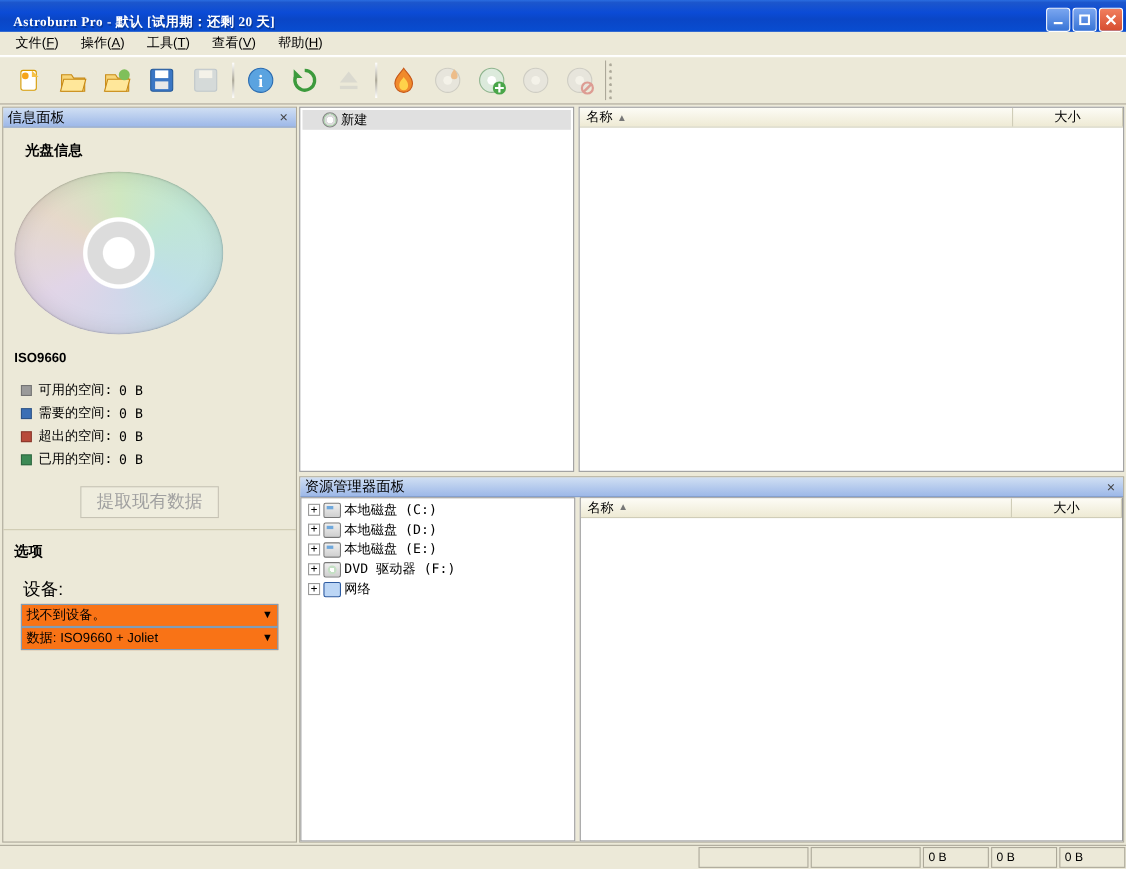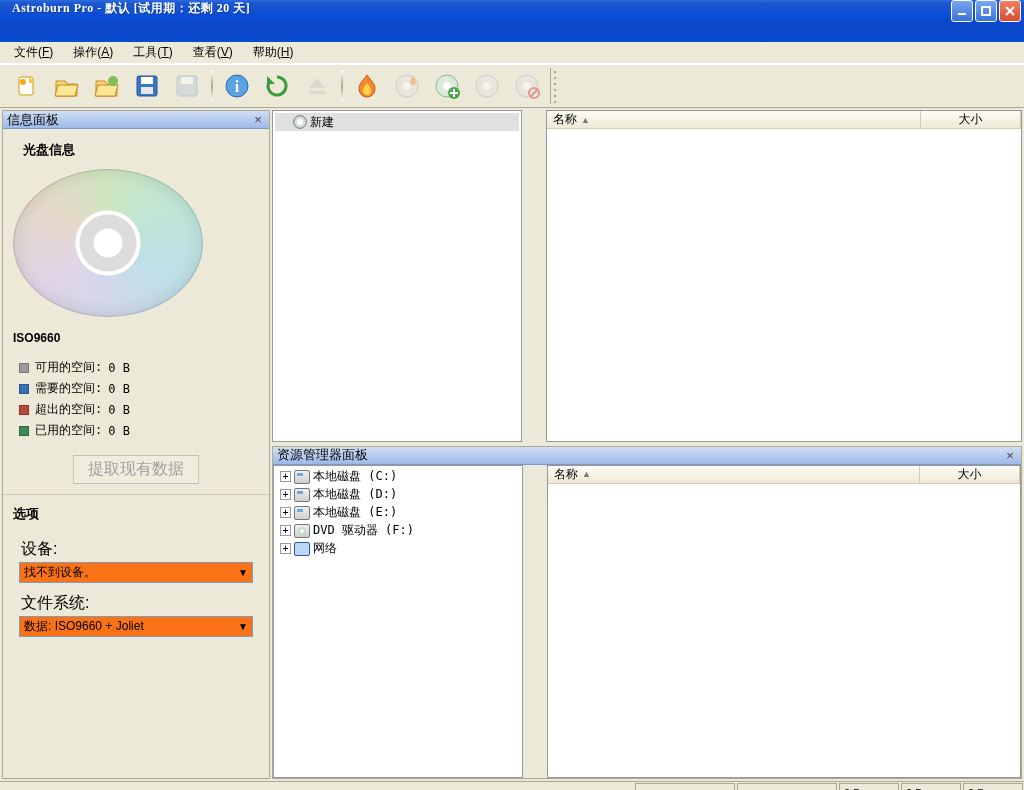--- a/index.html
+++ b/index.html
@@ -1,23 +1,23 @@
 <!DOCTYPE html>
 <html><head>
 <meta charset="utf-8">
 <style>
   * { box-sizing: border-box; }
   html, body { margin:0; padding:0; height:100%; }
   body { font: 12px "Microsoft YaHei", SimSun, Tahoma, sans-serif; background:#ece9d8; color:#000; }
 
   
   .titlebar {
-    height:42px;
+    height:29px;
     background: linear-gradient(#2a6de0 0%, #1c56cc 8%, #0b4bd6 40%, #0a46c6 60%, #084dd1 100%);
-    display:flex; align-items:flex-start; padding:0 3px 0 6px; color:#fff;
+    display:flex; align-items:flex-end; padding:12px 3px 0 6px; color:#fff;
   }
   .titlebar .app-icon { margin-right:6px; display:flex; }
   .titlebar .title-text { flex:1; font: bold 12px Tahoma; letter-spacing:0.5px; text-shadow:1px 1px 0 rgba(0,0,0,.25); }
   .wc-buttons { display:flex; gap:2px; }
   .wc-btn {
     width:22px; height:22px; border:1px solid #fff; border-radius:3px;
     display:flex; align-items:center; justify-content:center; color:#fff;
     background:linear-gradient(#7aa6f0,#3874d6);
   }
   .wc-btn.close { background:linear-gradient(#f17f5e,#d64d30); }
@@ -95,21 +95,21 @@
     display:flex; align-items:center; padding:0 4px; font-size:12px;
   }
   .combo .arrow { margin-left:auto; color:#000; font-size:10px; }
 
   
   .top-split, .bot-split { display:flex; flex:1; gap:4px; min-height:0; }
   .tree-pane, .list-pane {
     border:1px solid #999; background:#fff; min-height:0; overflow:auto;
   }
   .tree-pane { width:250px; }
-  .list-pane { flex:1; position:relative;margin-left:20px; }
+  .list-pane { flex:1; position:relative; }
   .list-header {
     height:18px; border-bottom:1px solid #d0cdb8;
     background:linear-gradient(#fdfcf6,#eeead4);
     display:flex; font-size:12px; position:sticky; top:0;
   }
   .lh-col { display:flex; align-items:center; padding:0 6px; border-right:1px solid #d0cdb8; }
   .lh-col.name { flex:1; }
   .lh-col.size { width:100px; justify-content:center; }
   .sort-arrow { margin-left:4px; font-size:9px; color:#777; }
 
@@ -330,21 +330,20 @@
             </div>
           </div>
         <button class="extract-btn" disabled="">提取现有数据</button>
         <div class="hr"></div>
         <div class="section-title" style="padding:0 0 6px 0;">选项</div>
         <div class="opt-label">设备:</div>
         <div class="combo">
           <span>找不到设备。</span>
             <span class="arrow">▼</span>
         </div>
-        <div class="opt-label">文件系统:</div>
         <div class="combo">
           <span>数据: ISO9660 + Joliet</span>
             <span class="arrow">▼</span>
         </div>
       </div>
     </div>
   </div>
 
   <div class="right-col">
 

